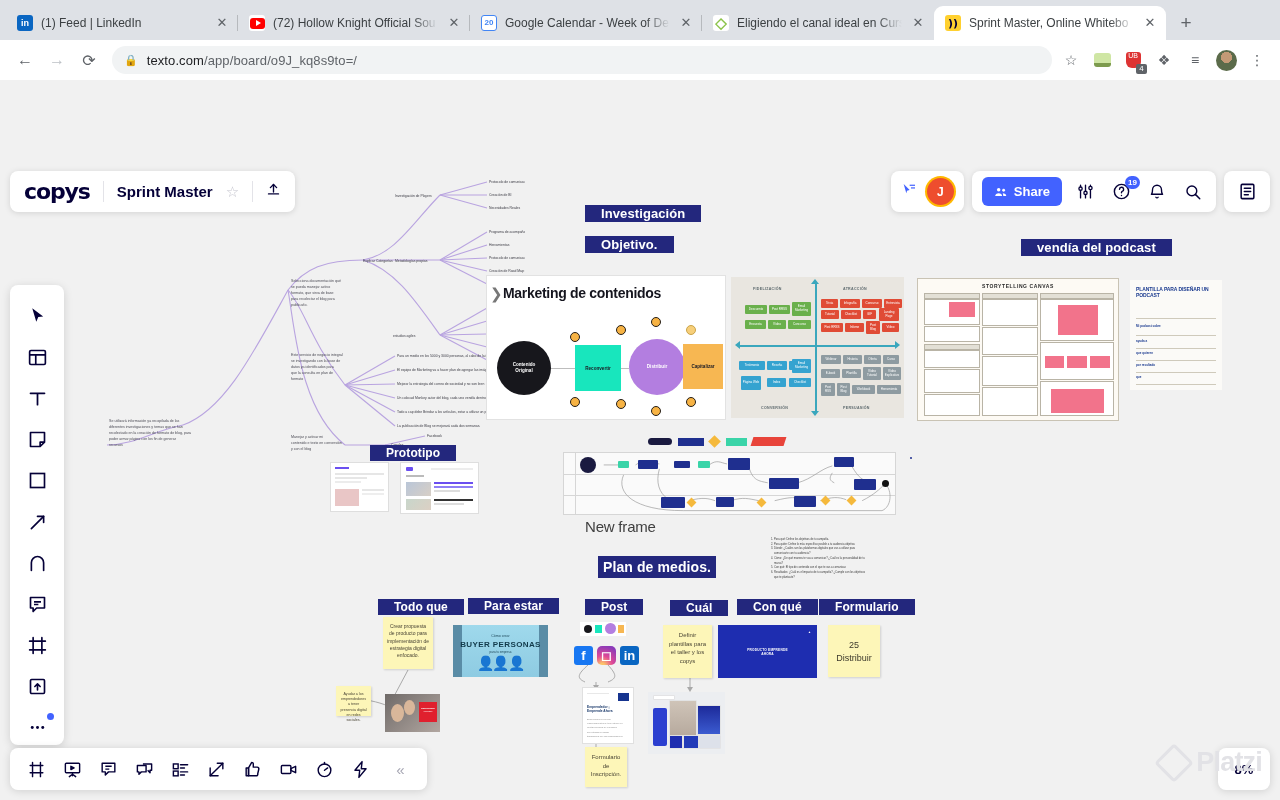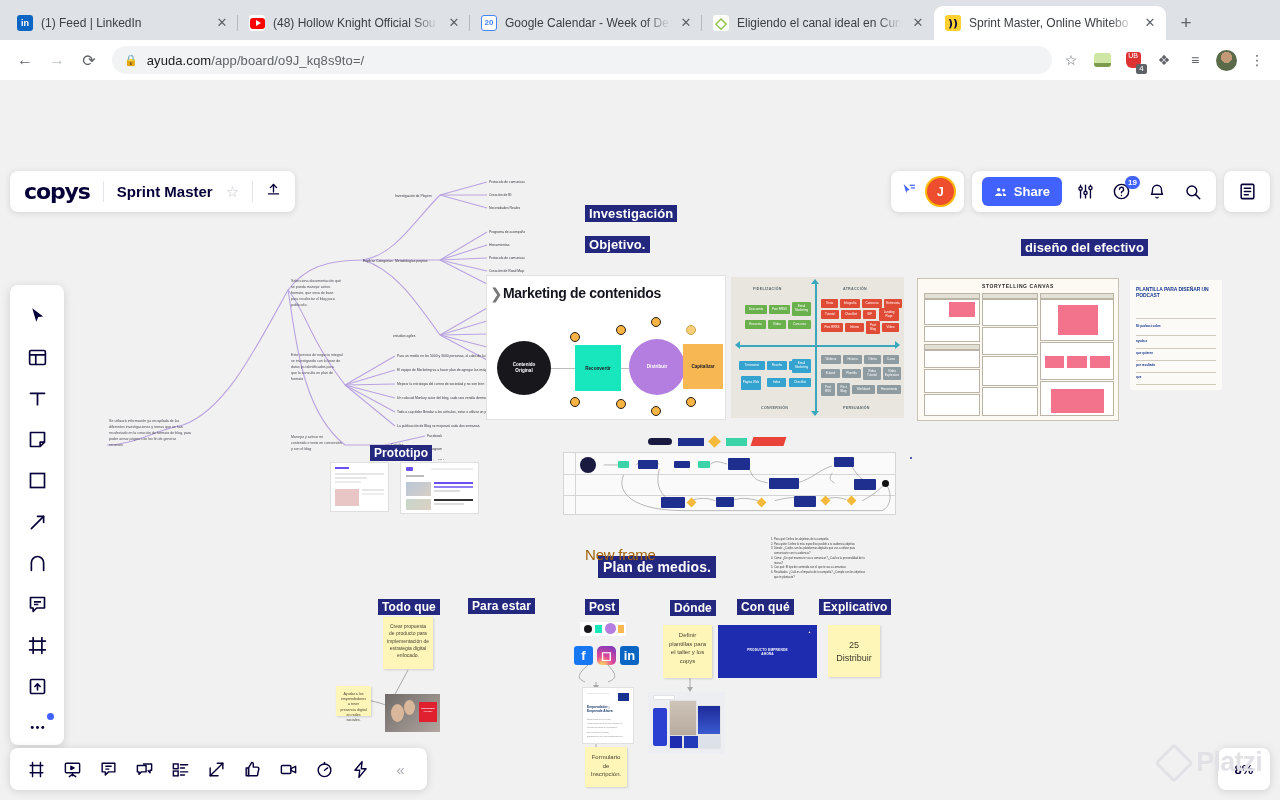--- a/index.html
+++ b/index.html
@@ -104,21 +104,21 @@
   
   .app {
     position: relative; width: 1280px; height: 720px;
     background: #f1f1f1; overflow: hidden;
   }
 
   
   .canvas { position: absolute; inset: 0; }
   .lbl {
     position: absolute; background: #23277d; color: #fff;
-    font-weight: bold; font-size: 13px; padding: 1px 4px;
+    font-weight: bold; font-size: 13px; padding: 1px 16px;
     white-space: nowrap; letter-spacing: .1px;
   }
   .card { position: absolute; background: #fff; box-shadow: 0 0 0 1px #e2e2e2; }
   .note {
     position: absolute; background: #fdf6b8; font-size: 5px; color: #4a4535;
     text-align: center; padding: 6px 4px; line-height: 1.45;
     box-shadow: 1px 1px 2px rgba(0,0,0,.14);
   }
 
   
@@ -197,21 +197,21 @@
     font-size: 2px; color: #fff; text-align: center; line-height: 1.3;
     padding: 1px;
   }
   .fn.teal { background: #3ad4a8; color: #06302a; }
   .fd {
     position: absolute; width: 7px; height: 7px; background: #f5b93c;
     transform: rotate(45deg);
   }
   .frame-label {
     position: absolute; left: 585px; top: 438px; font-size: 15px;
-    color: #a16207; letter-spacing: -.2px; margin-top: 28px;
+    color: #404040; letter-spacing: -.2px;
   }
   .legend-pill {
     position: absolute; font-size: 2.2px; color: #fff; text-align: center;
     line-height: 1.2; padding: 2px 1px; display:flex; align-items:center; justify-content:center;
   }
 
   
   .numlist {
     position: absolute; left: 770px; top: 458px; width: 98px;
     font-size: 2.7px; color: #3a3a3a; line-height: 1.75;
@@ -393,21 +393,21 @@
   <div class="tabstrip">
 
     <div class="tab inactive">
       <span class="tab-favicon fav-linkedin">in</span>
       <span class="tab-title">(1) Feed | LinkedIn</span>
       <span class="tab-close">✕</span>
     </div>
 
     <div class="tab inactive">
       <span class="tab-favicon fav-yt"></span>
-      <span class="tab-title">(48) Hollow Knight Official Sou</span>
+      <span class="tab-title">(72) Hollow Knight Official Sou</span>
       <span class="tab-close">✕</span>
     </div>
 
     <div class="tab inactive">
       <span class="tab-favicon fav-gcal">20</span>
       <span class="tab-title">Google Calendar - Week of De</span>
       <span class="tab-close">✕</span>
     </div>
 
     <div class="tab inactive">
@@ -424,21 +424,21 @@
 
     <div class="newtab-btn">+</div>
   </div>
 
   <div class="omnibar">
     <div class="nav-btn">←</div>
     <div class="nav-btn disabled">→</div>
     <div class="nav-btn">⟳</div>
     <div class="url-pill">
       <span class="lock-ico">🔒</span>
-      <span class="url-text"><span>ayuda.com</span><span class="dim">/app/board/o9J_kq8s9to=/</span></span>
+      <span class="url-text"><span>texto.com</span><span class="dim">/app/board/o9J_kq8s9to=/</span></span>
     </div>
     <div class="omni-icons">
       <div class="omni-ico">☆</div>
       <div class="omni-ico">
           <span class="ext-green"></span>
         </div>
       <div class="omni-ico">
         <span class="ext-red">UB</span>
         <span class="ext-badge">4</span>
       </div>
@@ -535,29 +535,29 @@
         <text x="302" y="267">La publicación de Blog se mejorará cada dos semanas.</text>
         <text x="296" y="286">Canales</text>
         <text x="332" y="277">Facebook</text>
         <text x="332" y="290">Instagram</text>
         <text x="332" y="302">Página Web</text>
       </g>
     </svg>
 
     <div class="lbl" style="left:585px;top:125px">Investigación</div>
     <div class="lbl" style="left:585px;top:156px">Objetivo.</div>
-    <div class="lbl" style="left:1021px;top:159px">diseño del efectivo</div>
+    <div class="lbl" style="left:1021px;top:159px">vendía del podcast</div>
     <div class="lbl" style="left:370px;top:365px;font-size:12px">Prototipo</div>
     <div class="lbl" style="left:598px;top:476px;font-size:14px;padding:3px 5px">Plan de medios.</div>
     <div class="lbl" style="left:378px;top:519px;font-size:12px">Todo que</div>
     <div class="lbl" style="left:468px;top:518px;font-size:12px">Para estar</div>
     <div class="lbl" style="left:585px;top:519px;font-size:12px">Post</div>
-    <div class="lbl" style="left:670px;top:520px;font-size:12px">Dónde</div>
+    <div class="lbl" style="left:670px;top:520px;font-size:12px">Cuál</div>
     <div class="lbl" style="left:737px;top:519px;font-size:12px">Con qué</div>
-    <div class="lbl" style="left:819px;top:519px;font-size:12px">Explicativo</div>
+    <div class="lbl" style="left:819px;top:519px;font-size:12px">Formulario</div>
 
     <div class="card mk-card">
       <span class="mk-chev">❯</span>
       <span class="mk-title">Marketing de contenidos</span>
       <div class="mk-connector" style="left:62px;top:92px;width:26px"></div>
       <div class="mk-connector" style="left:118px;top:92px;width:24px"></div>
       <div class="mk-connector" style="left:173px;top:92px;width:23px"></div>
       <div class="mk-circle" style="left:10px;top:65px;width:54px;height:54px;background:#17171c">Contenido<br>Original</div>
       <div class="mk-sq" style="left:88px;top:69px;width:46px;height:46px;background:#18e6bd">Reconvertir</div>
       <div class="mk-circle" style="left:142px;top:63px;width:56px;height:56px;background:#b37ee0">Distribuir</div>
@@ -762,20 +762,28 @@
       <polygon points="266,30 263,25 269,25" fill="#a9a9a9"></polygon>
       <polygon points="266,98 263,93 269,93" fill="#a9a9a9"></polygon>
       <polygon points="360,32 357,27 363,27" fill="#a9a9a9"></polygon>
     </svg>
 
     <div class="note" style="left:383px;top:537px;width:50px;height:52px">Crear propuesta de producto para implementación de estrategia digital enfocado.</div>
     <div class="note" style="left:663px;top:545px;width:49px;height:53px;font-size:6px">Definir plantillas para el taller y los copys</div>
     <div class="note" style="left:336px;top:606px;width:35px;height:30px;font-size:3.6px">Ayudar a los emprendedores a tener presencia digital en redes sociales.</div>
     <div class="note" style="left:585px;top:667px;width:42px;height:40px;font-size:6px">Formulario de Inscripción.</div>
 
+    <div class="buyer">
+      <div class="buyer-bar" style="left:0"></div>
+      <div class="buyer-bar" style="right:0"></div>
+      <div class="buyer-t1">Cómo crear</div>
+      <div class="buyer-t2">BUYER PERSONAS</div>
+      <div class="buyer-t3">para tu empresa</div>
+      <div class="buyer-people">👤👤👤</div>
+    </div>
 
     <div style="position:absolute;left:580px;top:542px;width:46px;height:14px;background:#fff">
       <div style="position:absolute;left:4px;top:3px;width:8px;height:8px;border-radius:50%;background:#17171c"></div>
       <div style="position:absolute;left:15px;top:3px;width:7px;height:8px;background:#18e6bd"></div>
       <div style="position:absolute;left:25px;top:1px;width:11px;height:11px;border-radius:50%;background:#b37ee0"></div>
       <div style="position:absolute;left:38px;top:3px;width:6px;height:8px;background:#f7b752"></div>
     </div>
     <div class="social-ico si-fb" style="left:574px;top:566px">f</div>
     <div class="social-ico si-ig" style="left:597px;top:566px">◻</div>
     <div class="social-ico si-li" style="left:620px;top:566px">in</div>

